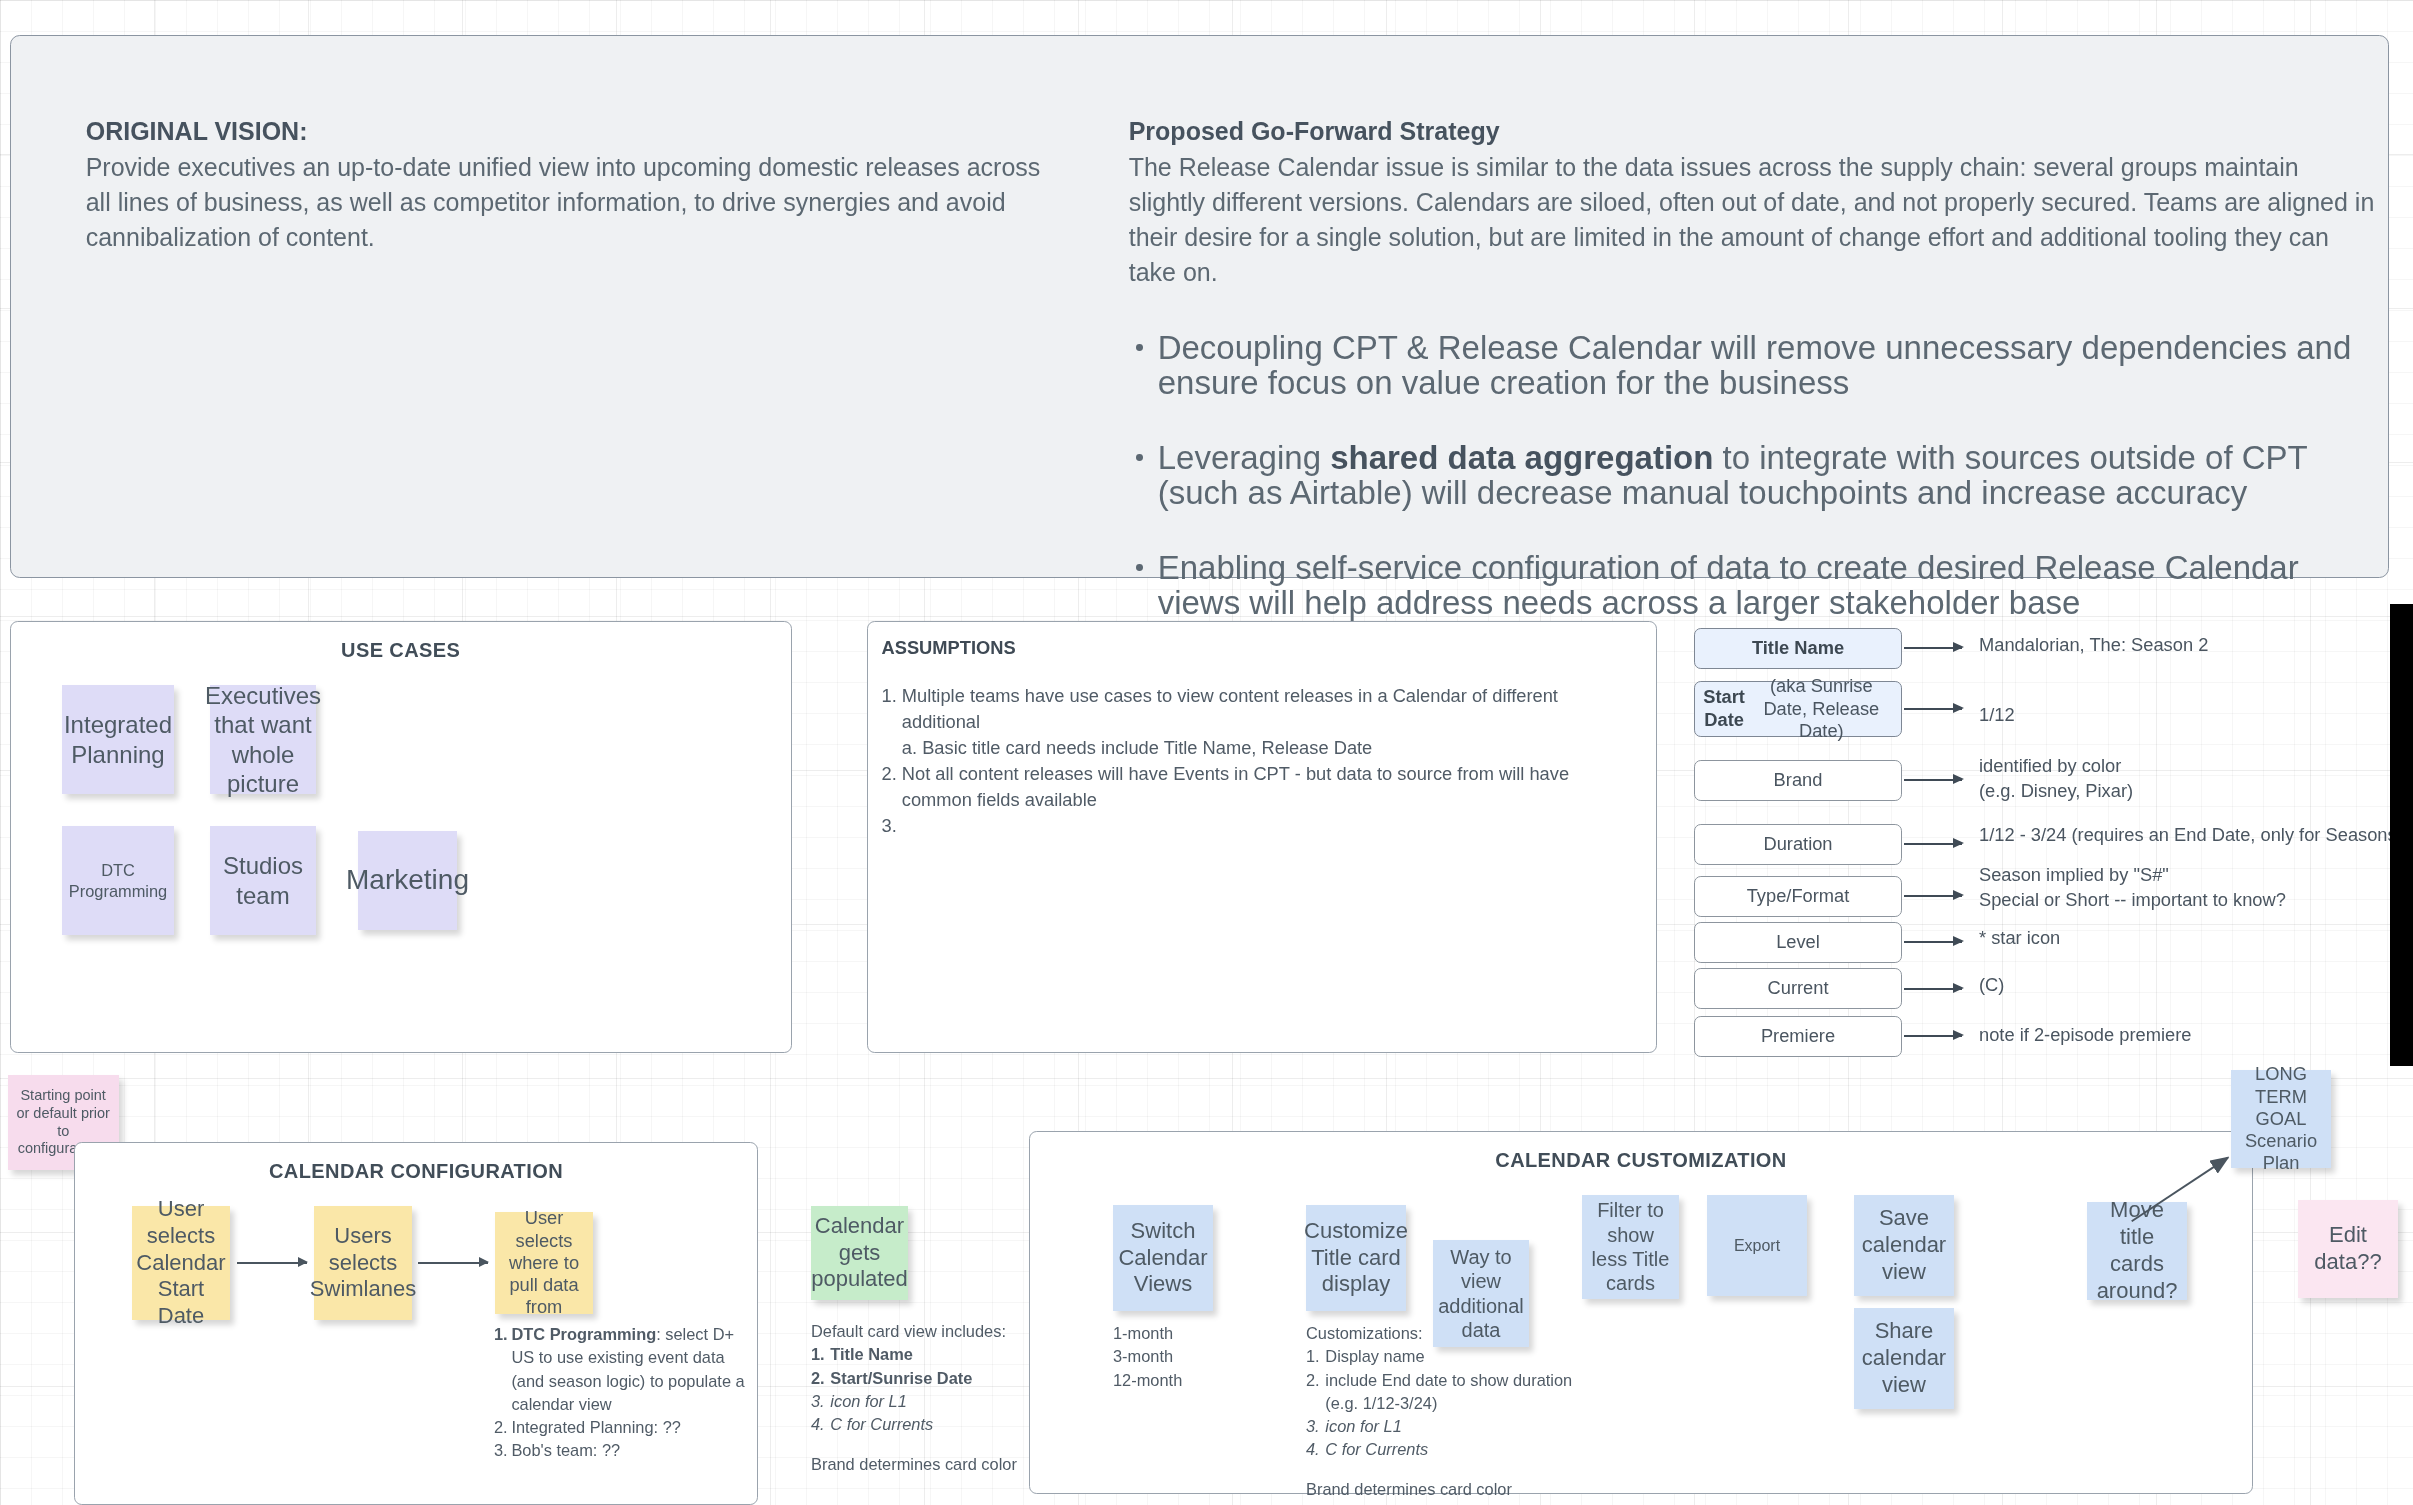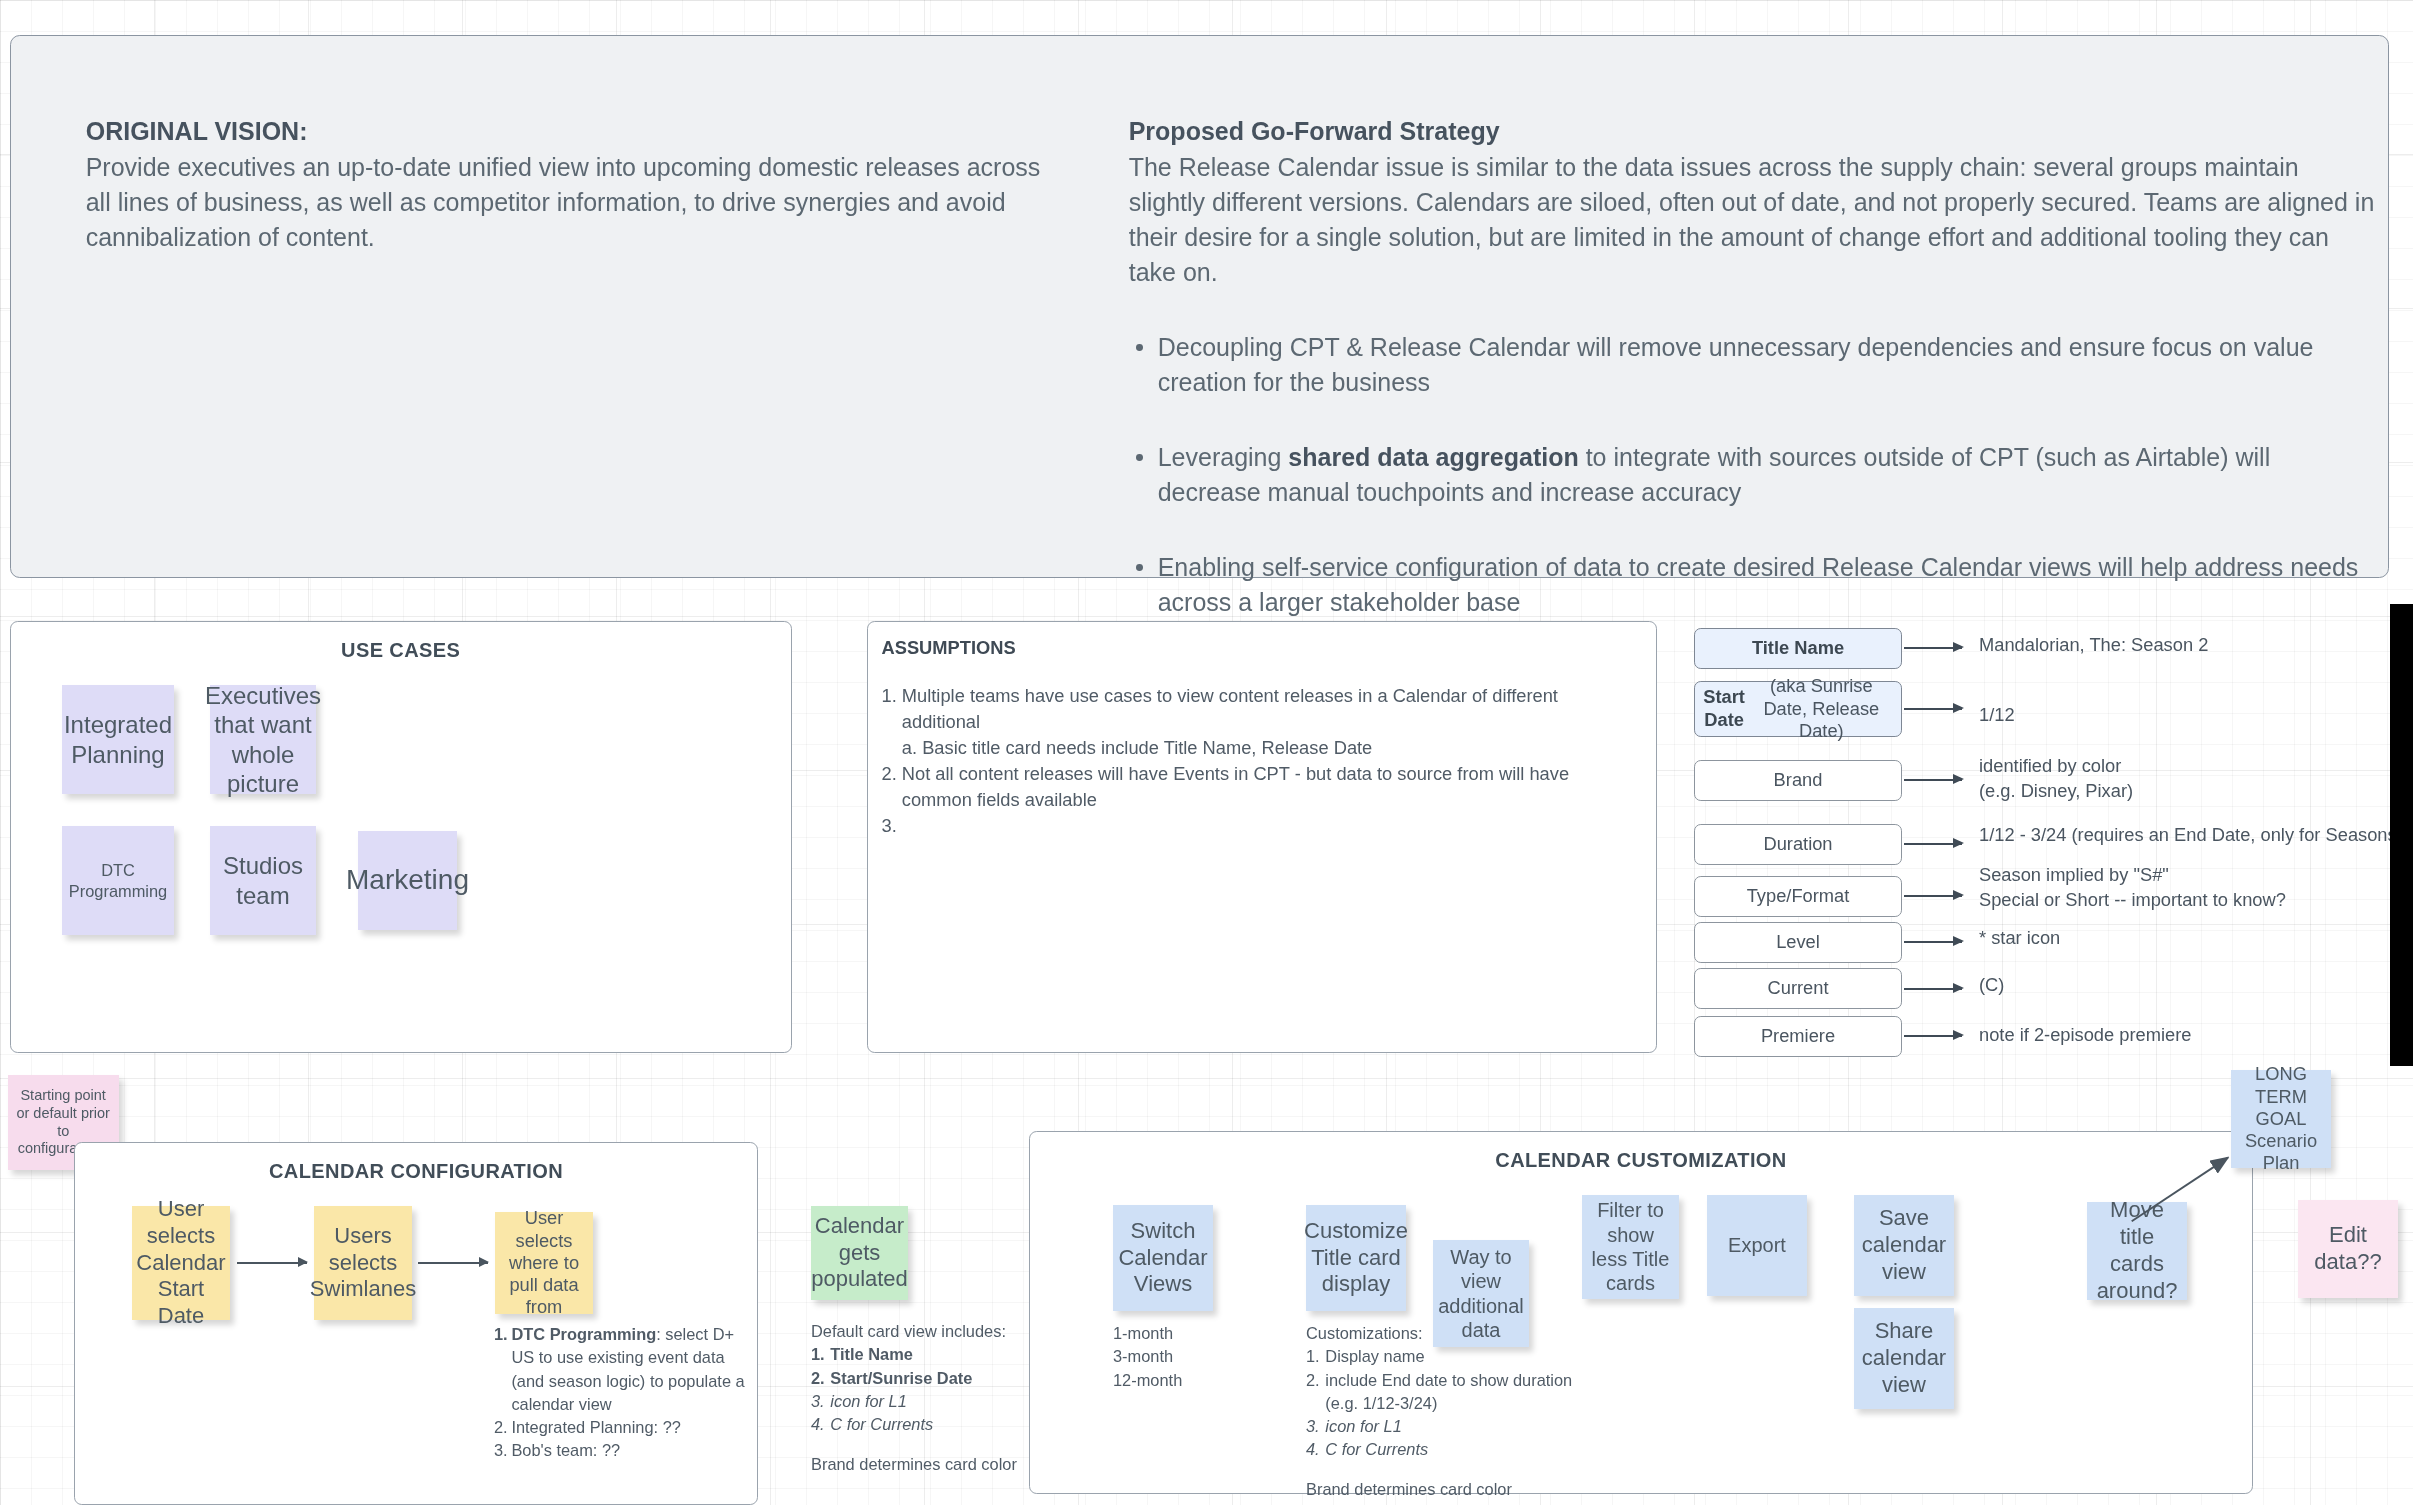--- a/index.html
+++ b/index.html
@@ -21,21 +21,21 @@
   #vision-panel{
     left:9.7px;top:35px;width:2379px;height:543px;
     background:#eff1f3;border:1px solid #8b95a1;border-radius:9.7px;
   }
   .vis-h{font-size:25px;font-weight:bold;color:#46525e;margin:0 0 3.9px 0;}
   .vis-p{font-size:25px;line-height:35px;color:#5c6872;margin:0;}
   #vision-left{left:75px;top:81px;width:985px;}
   #vision-right{left:1118px;top:81px;width:1246px;}
   #strategy-bullets{list-style:none;margin:29px 0 0 0;padding:0;}
   #strategy-bullets li{
-    position:relative;padding-left:29px;font-size:25px;line-height:35px;color:#5c6872;margin-bottom:1.9px;margin-top:40px;
+    position:relative;padding-left:29px;font-size:33px;line-height:35px;color:#5c6872;margin-bottom:1.9px;margin-top:40px;
   }
   #strategy-bullets li:before{
     content:"";position:absolute;left:7.7px;top:14.5px;width:6.8px;height:6.8px;background:#5c6872;border-radius:50%;
   }
   #strategy-bullets b{color:#46525e;}
 
   
   .panel{background:#ffffff;border:1px solid #9aa3ad;border-radius:7.7px;}
   .panel-title{
     position:absolute;width:100%;text-align:center;top:17.4px;left:0;
@@ -218,21 +218,21 @@
   <div style="margin-top:16.4px;">Brand determines card color</div>
 </div>
 
 <div class="abs panel" style="left:1029px;top:1131px;width:1224px;height:363px;">
   <div class="panel-title">CALENDAR CUSTOMIZATION</div>
 </div>
 <div class="note blue" style="left:1113px;top:1205px;width:100px;height:106px;font-size:22px;">Switch Calendar Views</div>
 <div class="note blue" style="left:1306px;top:1205px;width:100px;height:106px;font-size:22px;">Customize Title card display</div>
 <div class="note blue" style="left:1433px;top:1240px;width:96px;height:107px;font-size:20px;">Way to view additional data</div>
 <div class="note blue" style="left:1582px;top:1195px;width:97px;height:104px;font-size:20px;">Filter to show less Title cards</div>
-<div class="note blue" style="left:1707px;top:1195px;width:100px;height:101px;font-size:20px;">Export</div>
+<div class="note blue" style="left:1707px;top:1195px;width:100px;height:101px;font-size:16px;">Export</div>
 <div class="note blue" style="left:1854px;top:1195px;width:100px;height:101px;font-size:22px;">Save calendar view</div>
 <div class="note blue" style="left:1854px;top:1308px;width:100px;height:101px;font-size:22px;">Share calendar view</div>
 
 <div class="txt" style="left:1113px;top:1322px;width:174px;">
     <div>1-month</div>
     <div>3-month</div>
     <div>12-month</div>
   </div>
 
 <div class="txt" style="left:1306px;top:1322px;width:270px;">

